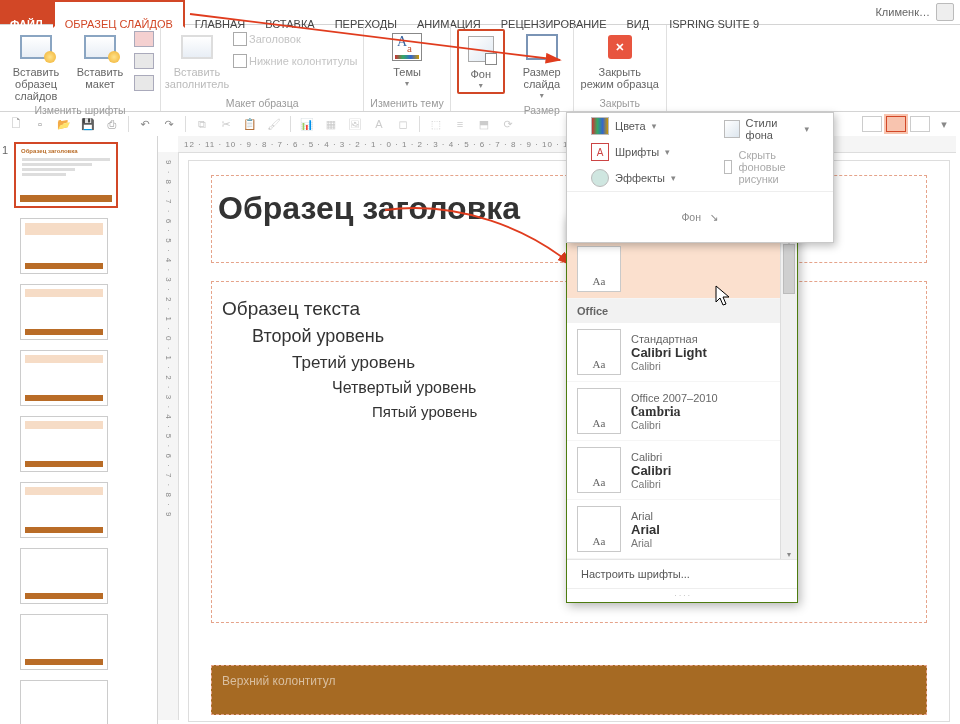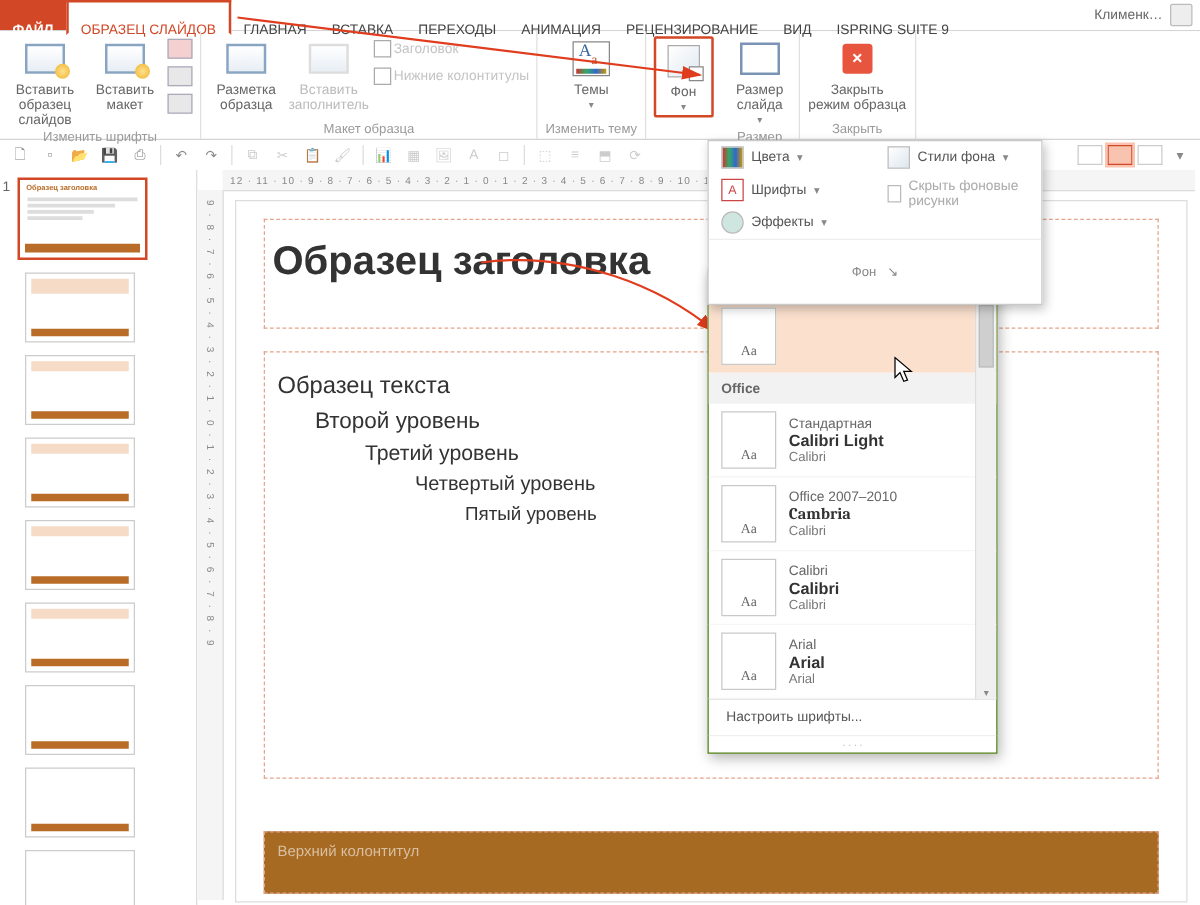--- a/index.html
+++ b/index.html
@@ -53,21 +53,21 @@
 .body-box{left:22px;top:120px;right:22px;height:320px;color:#333;font-size:17px;padding:10px}
 .body-box .l1{font-size:19px;margin:6px 0}
 .body-box .l2{font-size:18px;margin:6px 0 6px 30px}
 .body-box .l3{font-size:17px;margin:6px 0 6px 70px}
 .body-box .l4{font-size:16px;margin:6px 0 6px 110px}
 .body-box .l5{font-size:15px;margin:6px 0 6px 150px}
 .footer-box{left:22px;right:22px;bottom:6px;height:32px;background:#a66a23;color:#d9bfa0;font-size:12px;padding:8px 10px}
 
 
 .fon-panel{position:absolute;left:566px;top:112px;width:266px;background:#fff;border:1px solid #c9c9c9;box-shadow:2px 3px 8px rgba(0,0,0,.25);font-size:11px;z-index:30}
-.fon-panel .row{display:flex;align-items:center;gap:6px;padding:4px 10px;color:#555}
+.fon-panel .row{display:flex;align-items:center;gap:6px;padding:4px 24px;color:#555}
 .fon-panel .ico16{width:16px;height:16px;border:1px solid #bbb;display:inline-flex;align-items:center;justify-content:center;font-size:10px}
 .fon-panel .chk{width:12px;height:12px;border:1px solid #bbb}
 .fon-panel .foot{text-align:center;color:#888;padding:19px;border-top:1px solid #eee;font-size:10.5px}
 .fon-panel .drop{font-size:9px;color:#888}
 
 .font-panel{position:absolute;left:566px;top:215px;width:230px;background:#fff;border:1px solid #4d7c0f;box-shadow:2px 3px 10px rgba(0,0,0,.3);font-size:11px;z-index:29}
 .font-panel .hdr{background:#f2f2f2;color:#666;padding:6px 10px;font-size:11px;font-weight:bold}
 .font-panel .scroll{position:relative}
 .font-panel .vsb{position:absolute;right:0;top:0;bottom:0;width:16px;background:#f0f0f0;border-left:1px solid #ddd}
 .font-panel .vsb .th{position:absolute;left:2px;right:2px;height:48px;top:4px;background:#cfcfcf;border:1px solid #bbb}
@@ -139,27 +139,20 @@
         <div class="it">
             <span class="ic-small" style="background:#e8e8e8"></span>
           </div>
       </div>
     </div>
     <div class="group-title">Изменить шрифты</div>
   </div>
 
   <div class="group">
     <div class="group-body">
-      <div class="bigbtn">
-        <div class="ico">
-            <div class="ic-sq"></div>
-          </div>
-        <span style="white-space:pre-line">Разметка
-образца</span>
-      </div>
       <div class="bigbtn disabled">
         <div class="ico">
             <div class="ic-sq" style="border-color:#ddd"></div>
           </div>
         <span style="white-space:pre-line">Вставить
 заполнитель</span>
       </div>
       <div class="smallstack">
         <div class="it disabled">
             <span class="cbx"></span>

